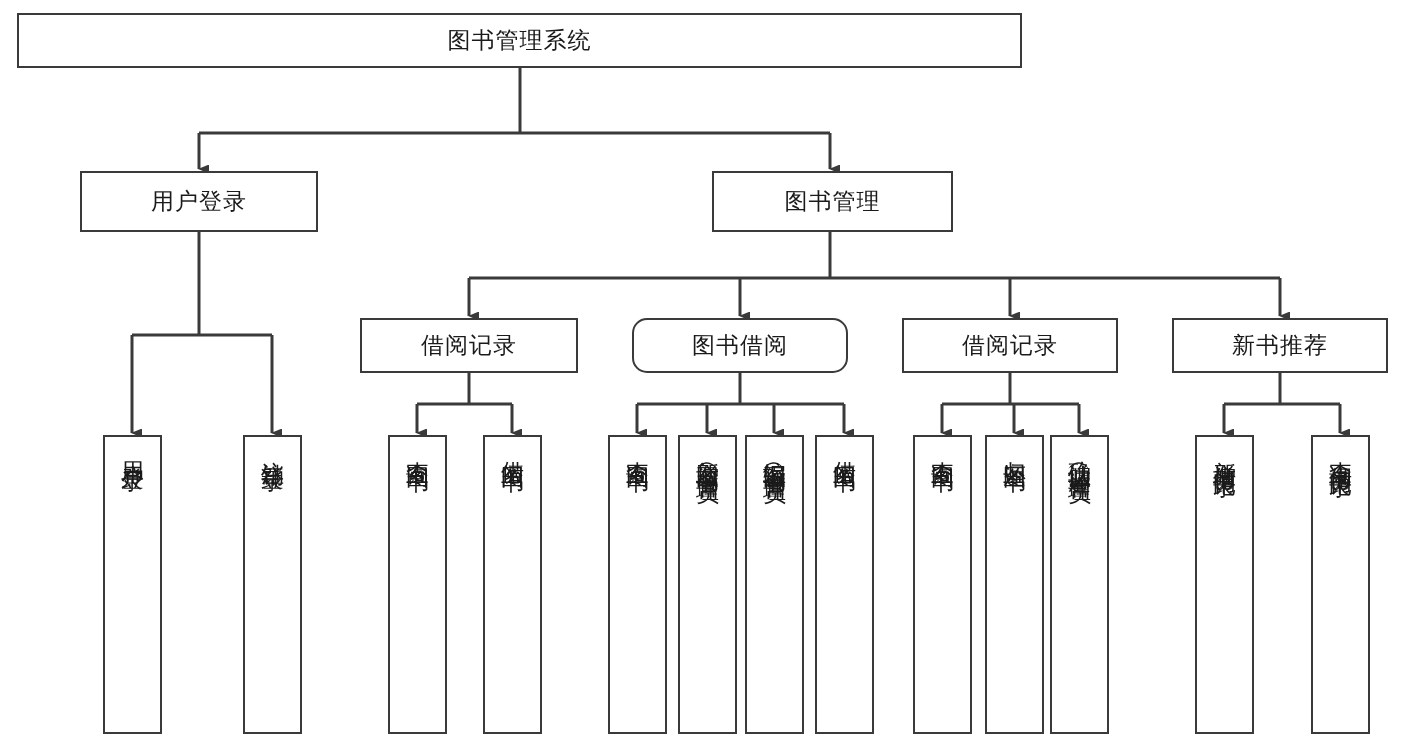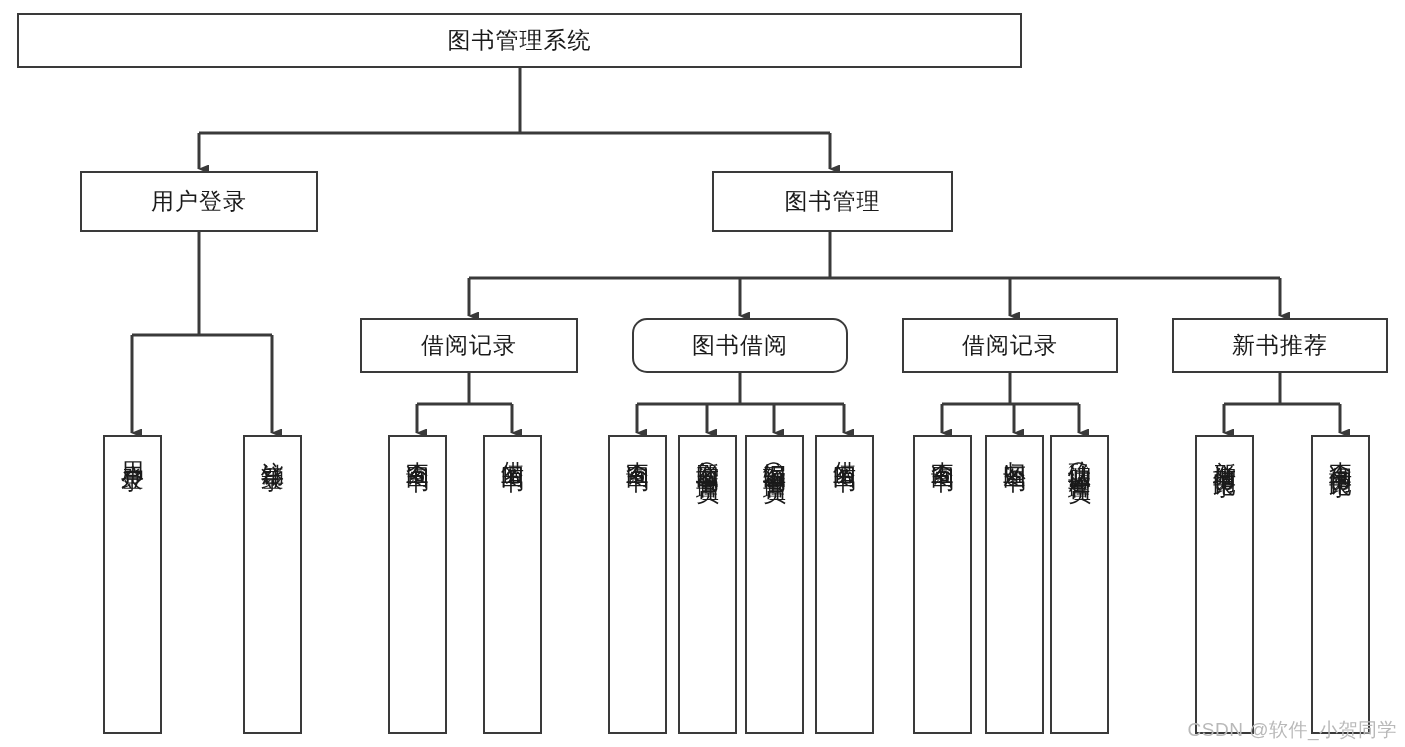--- a/index.html
+++ b/index.html
@@ -172,14 +172,13 @@
         <span class="v-label">确认归还（管理员）</span>
       </div>
       <div class="node v-node" style="left: 1195px; top: 435px; width: 59px; height: 299px; border-color: rgb(58, 58, 58); background: rgb(255, 255, 255); color: rgb(26, 26, 26);">
         <span class="v-label">新增借阅记录</span>
       </div>
       <div class="node v-node" style="left: 1311px; top: 435px; width: 59px; height: 299px; border-color: rgb(58, 58, 58); background: rgb(255, 255, 255); color: rgb(26, 26, 26);">
         <span class="v-label">查询借阅记录</span>
       </div>
     </div>
 
-  <div id="watermark">CSDN @软件_小贺同学</div>
 </div>
 
 </body></html>

